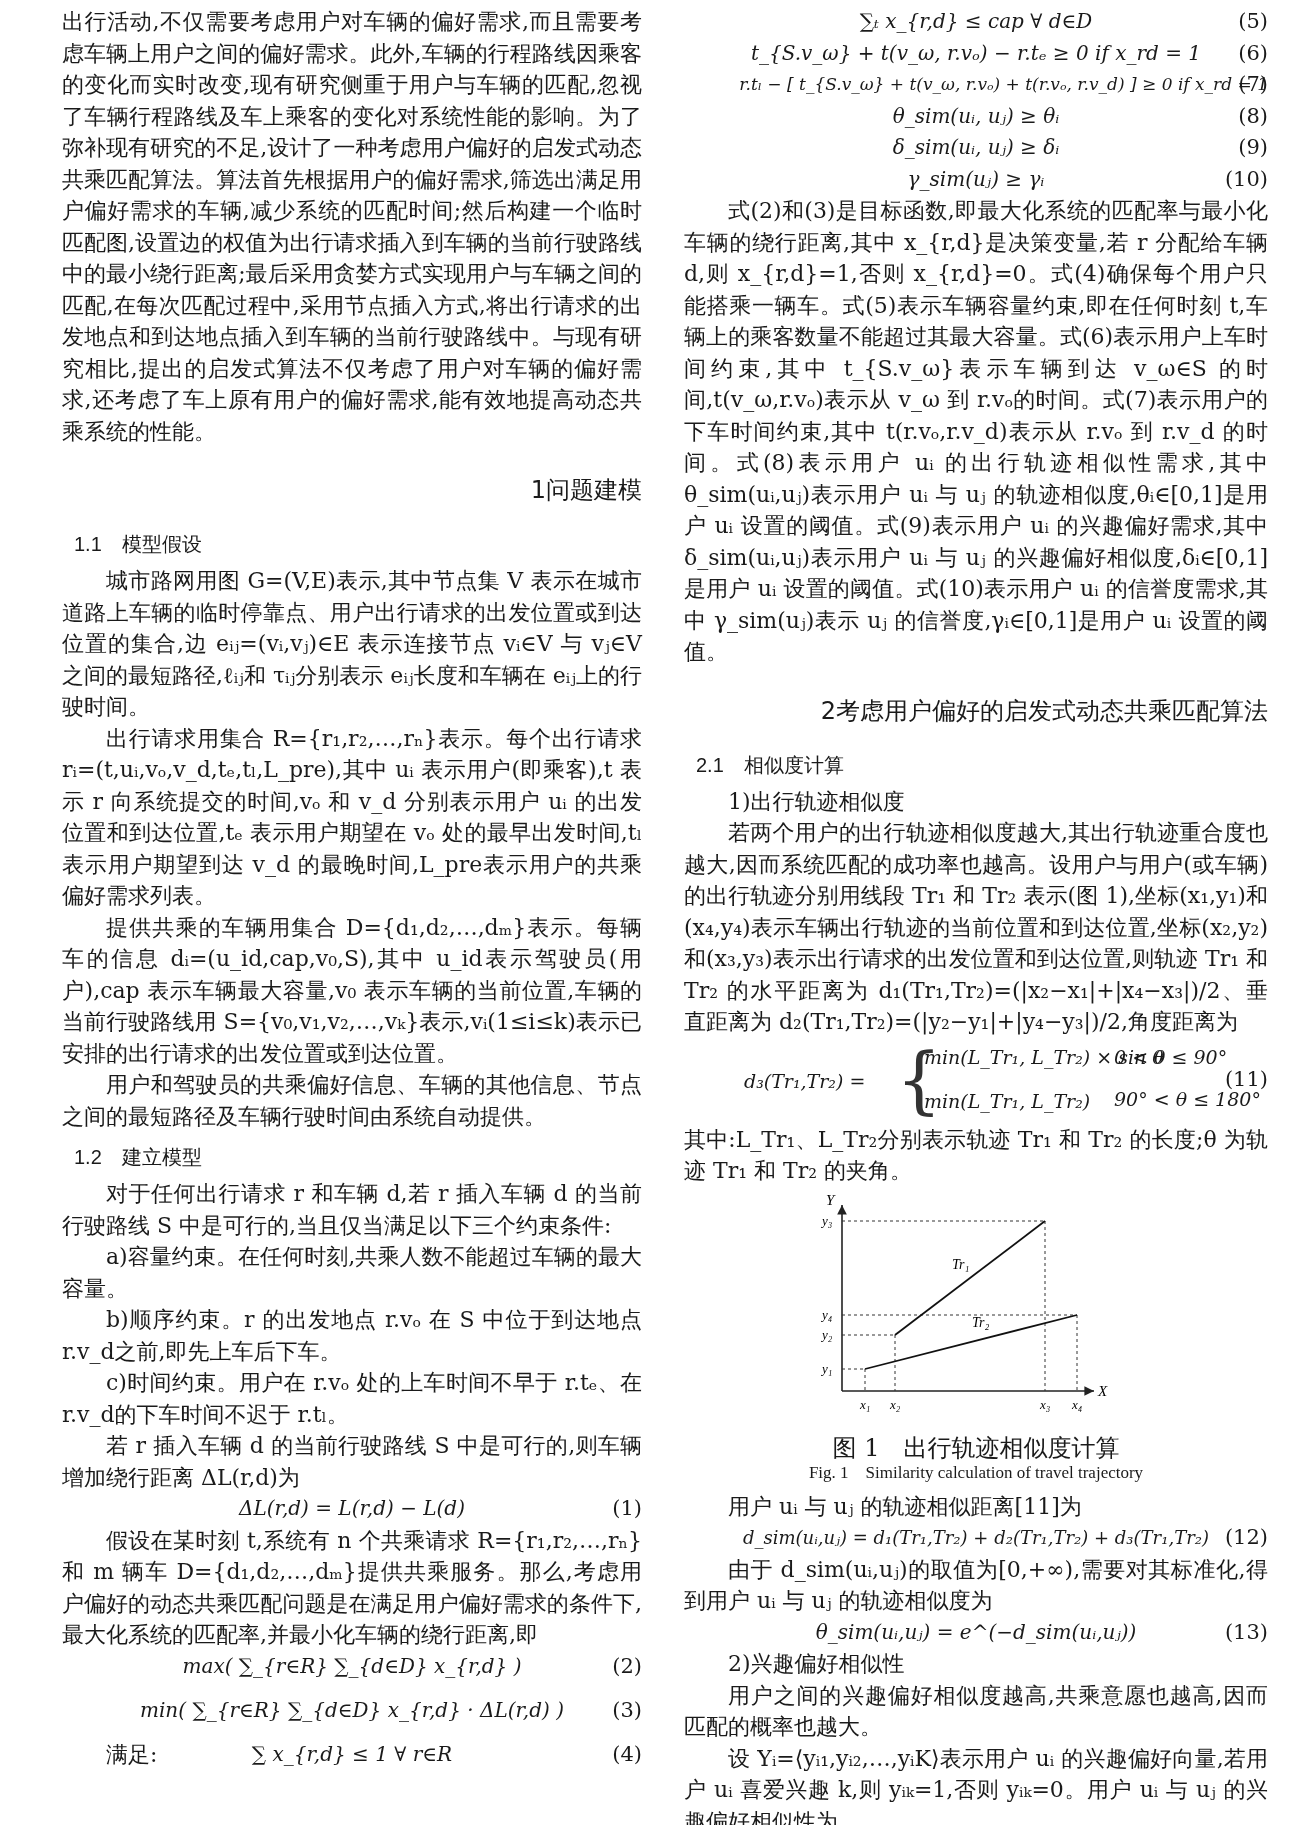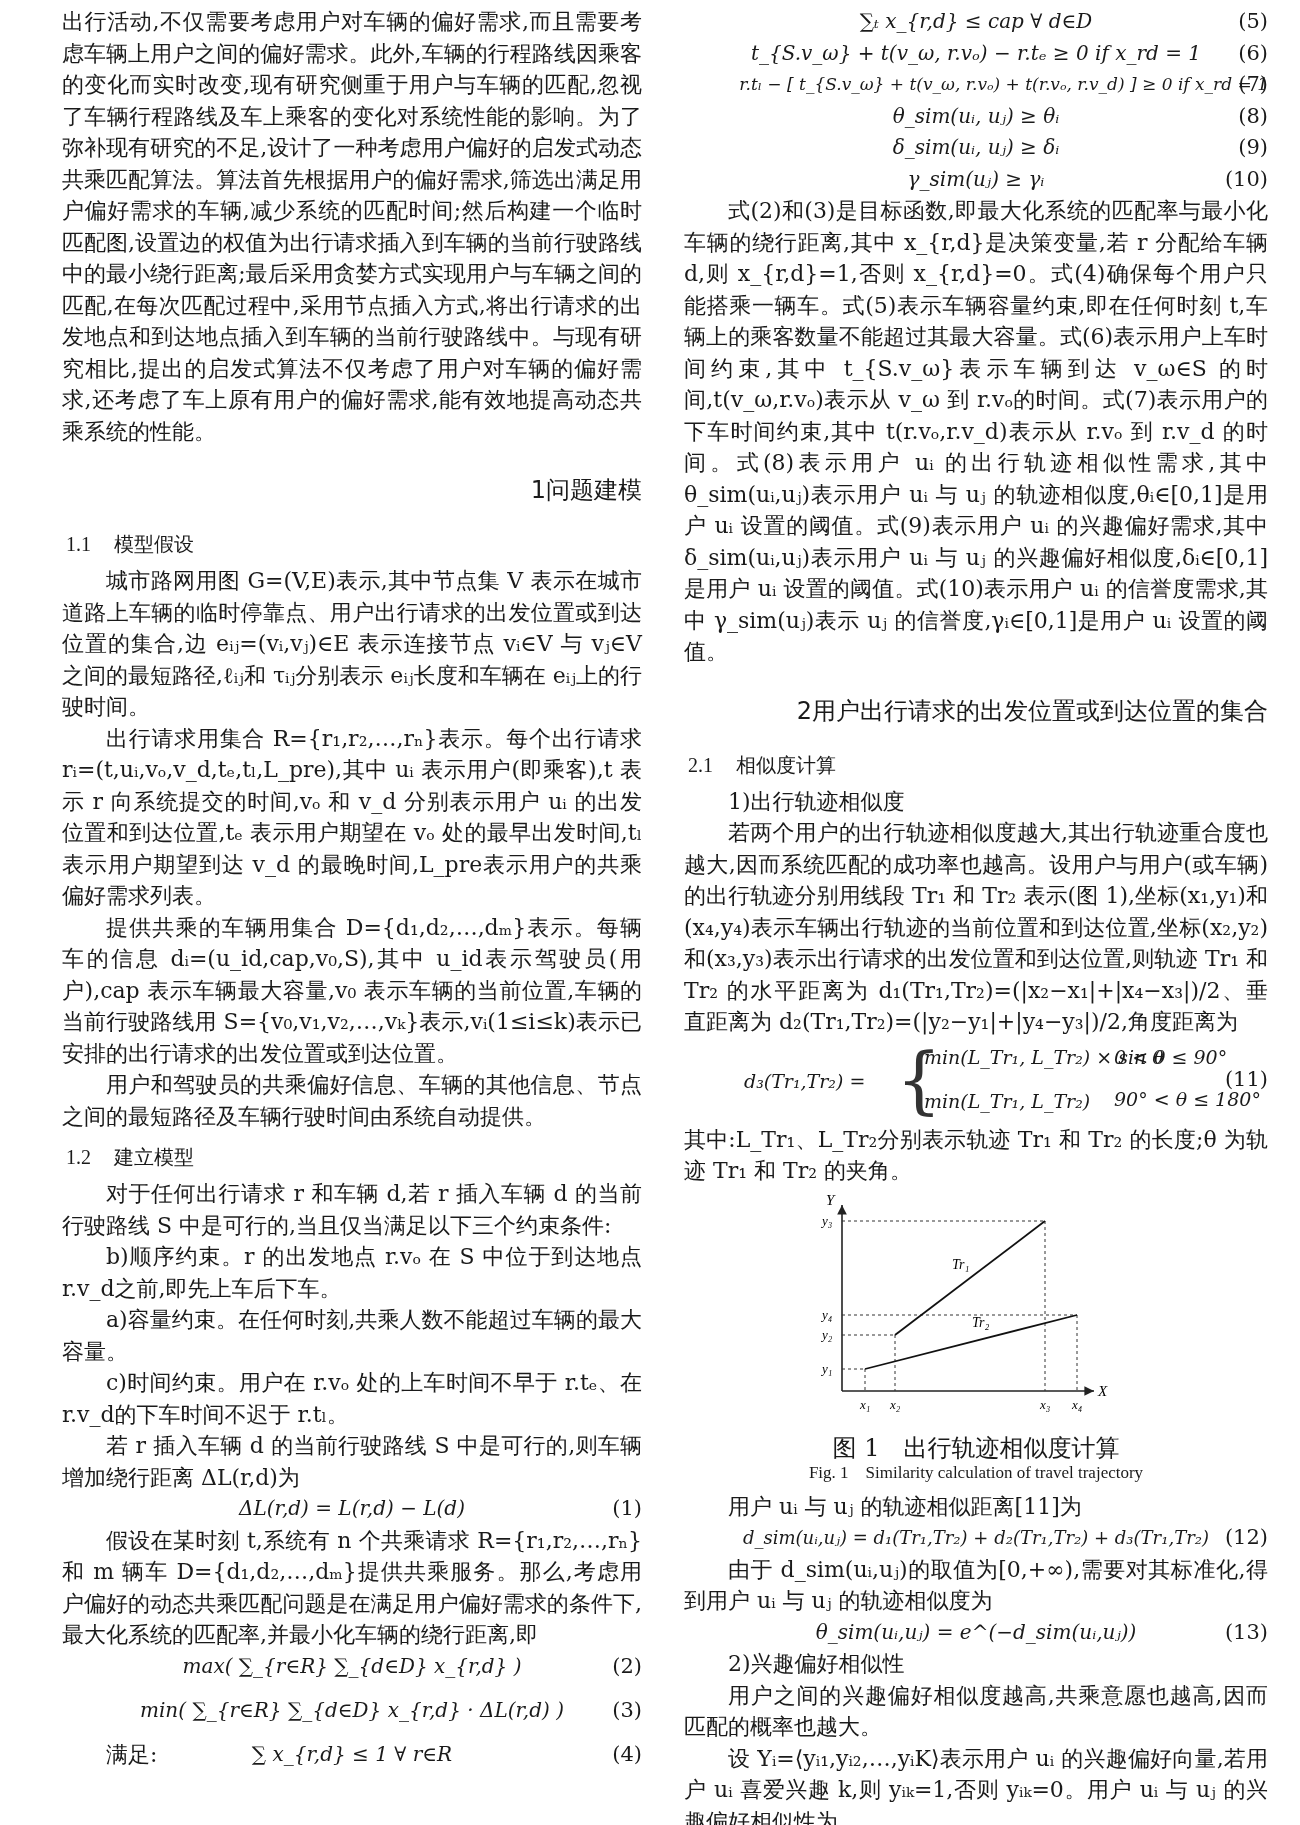--- a/index.html
+++ b/index.html
@@ -8,21 +8,21 @@
     font-family: "DejaVu Serif", "Liberation Serif", serif;
     color: #1a1a1a;
   }
   .col { position: absolute; top: 6px; width: 580px; font-size: 22px; line-height: 31.5px; }
   .col-left { left: 62px; }
   .col-right { left: 684px; width: 584px; }
   .p { text-align: justify; text-justify: inter-character; margin: 0; }
   .ind { text-indent: 2em; }
   .h1 { font-family: "DejaVu Sans", "Liberation Sans", sans-serif; font-size: 24px; margin: 26px 0 22px 0; line-height: 34px; text-align: right; }
   .h1 .num { display: inline-block; width: 40px; }
-  .h2 { font-family: Liberation Serif, serif; font-size: 20px; margin: 18px 0 6px 4px; line-height: 30px; }
+  .h2 { font-family: Liberation Sans, sans-serif; font-size: 20px; margin: 18px 0 6px 12px; line-height: 30px; }
   .h2 .num { display: inline-block; width: 48px; }
   .eq { position: relative; text-align: center; height: 31.5px; white-space: nowrap; font-style: italic; font-size: 20px; }
   .eq .num { position: absolute; right: 0; top: 0; font-style: normal; font-size: 21px; }
   .eq.tall { height: 44px; }
   .eq .lbl { position: absolute; left: 2em; font-style: normal; font-size: 22px; }
   .eq .body { display: inline-block; }
   .piecewise { height: 86px; position: relative; font-style: italic; font-size: 19px; }
   .piecewise .lhs { position: absolute; left: 60px; top: 28px; }
   .piecewise .brace { position: absolute; left: 212px; top: 2px; font-size: 72px; line-height: 80px; font-style: normal; font-weight: 100; color: #333; }
   .piecewise .r1 { position: absolute; left: 240px; top: 4px; }
@@ -52,22 +52,22 @@
   <p class="p ind">城市路网用图 G=(V,E)表示,其中节点集 V 表示在城市道路上车辆的临时停靠点、用户出行请求的出发位置或到达位置的集合,边 eᵢⱼ=(vᵢ,vⱼ)∈E 表示连接节点 vᵢ∈V 与 vⱼ∈V 之间的最短路径,ℓᵢⱼ和 τᵢⱼ分别表示 eᵢⱼ长度和车辆在 eᵢⱼ上的行驶时间。</p>
   <p class="p ind">出行请求用集合 R={r₁,r₂,…,rₙ}表示。每个出行请求 rᵢ=(t,uᵢ,vₒ,v_d,tₑ,tₗ,L_pre),其中 uᵢ 表示用户(即乘客),t 表示 r 向系统提交的时间,vₒ 和 v_d 分别表示用户 uᵢ 的出发位置和到达位置,tₑ 表示用户期望在 vₒ 处的最早出发时间,tₗ 表示用户期望到达 v_d 的最晚时间,L_pre表示用户的共乘偏好需求列表。</p>
   <p class="p ind">提供共乘的车辆用集合 D={d₁,d₂,…,dₘ}表示。每辆车的信息 dᵢ=(u_id,cap,v₀,S),其中 u_id表示驾驶员(用户),cap 表示车辆最大容量,v₀ 表示车辆的当前位置,车辆的当前行驶路线用 S={v₀,v₁,v₂,…,vₖ}表示,vᵢ(1≤i≤k)表示已安排的出行请求的出发位置或到达位置。</p>
   <p class="p ind">用户和驾驶员的共乘偏好信息、车辆的其他信息、节点之间的最短路径及车辆行驶时间由系统自动提供。</p>
 
   <div class="h2" style="margin-top:10px;">
     <span class="num">1.2</span><span>建立模型</span>
   </div>
 
   <p class="p ind">对于任何出行请求 r 和车辆 d,若 r 插入车辆 d 的当前行驶路线 S 中是可行的,当且仅当满足以下三个约束条件:</p>
+  <p class="p ind">a)容量约束。在任何时刻,共乘人数不能超过车辆的最大容量。</p>
   <p class="p ind">b)顺序约束。r 的出发地点 r.vₒ 在 S 中位于到达地点r.v_d之前,即先上车后下车。</p>
-  <p class="p ind">a)容量约束。在任何时刻,共乘人数不能超过车辆的最大容量。</p>
   <p class="p ind">c)时间约束。用户在 r.vₒ 处的上车时间不早于 r.tₑ、在 r.v_d的下车时间不迟于 r.tₗ。</p>
   <p class="p ind">若 r 插入车辆 d 的当前行驶路线 S 中是可行的,则车辆增加绕行距离 ΔL(r,d)为</p>
 
   <div class="eq">
     <span class="body">ΔL(r,d) = L(r,d) − L(d)</span>
     <span class="num">(1)</span>
   </div>
 
   <p class="p ind">假设在某时刻 t,系统有 n 个共乘请求 R={r₁,r₂,…,rₙ}和 m 辆车 D={d₁,d₂,…,dₘ}提供共乘服务。那么,考虑用户偏好的动态共乘匹配问题是在满足用户偏好需求的条件下,最大化系统的匹配率,并最小化车辆的绕行距离,即</p>
 
@@ -108,21 +108,21 @@
     <span class="num">(9)</span>
   </div>
   <div class="eq">
     <span class="body">γ_sim(uⱼ) ≥ γᵢ</span>
     <span class="num">(10)</span>
   </div>
 
   <p class="p ind">式(2)和(3)是目标函数,即最大化系统的匹配率与最小化车辆的绕行距离,其中 x_{r,d}是决策变量,若 r 分配给车辆 d,则 x_{r,d}=1,否则 x_{r,d}=0。式(4)确保每个用户只能搭乘一辆车。式(5)表示车辆容量约束,即在任何时刻 t,车辆上的乘客数量不能超过其最大容量。式(6)表示用户上车时间约束,其中 t_{S.v_ω}表示车辆到达 v_ω∈S 的时间,t(v_ω,r.vₒ)表示从 v_ω 到 r.vₒ的时间。式(7)表示用户的下车时间约束,其中 t(r.vₒ,r.v_d)表示从 r.vₒ 到 r.v_d 的时间。式(8)表示用户 uᵢ 的出行轨迹相似性需求,其中 θ_sim(uᵢ,uⱼ)表示用户 uᵢ 与 uⱼ 的轨迹相似度,θᵢ∈[0,1]是用户 uᵢ 设置的阈值。式(9)表示用户 uᵢ 的兴趣偏好需求,其中 δ_sim(uᵢ,uⱼ)表示用户 uᵢ 与 uⱼ 的兴趣偏好相似度,δᵢ∈[0,1]是用户 uᵢ 设置的阈值。式(10)表示用户 uᵢ 的信誉度需求,其中 γ_sim(uⱼ)表示 uⱼ 的信誉度,γᵢ∈[0,1]是用户 uᵢ 设置的阈值。</p>
 
   <div class="h1">
-    <span class="num">2</span><span>用户出行请求的出发位置或到达位置的集合</span>
+    <span class="num">2</span><span>考虑用户偏好的启发式动态共乘匹配算法</span>
   </div>
 
   <div class="h2">
     <span class="num">2.1</span><span>相似度计算</span>
   </div>
 
   <p class="p ind">1)出行轨迹相似度</p>
   <p class="p ind">若两个用户的出行轨迹相似度越大,其出行轨迹重合度也越大,因而系统匹配的成功率也越高。设用户与用户(或车辆)的出行轨迹分别用线段 Tr₁ 和 Tr₂ 表示(图 1),坐标(x₁,y₁)和(x₄,y₄)表示车辆出行轨迹的当前位置和到达位置,坐标(x₂,y₂)和(x₃,y₃)表示出行请求的出发位置和到达位置,则轨迹 Tr₁ 和 Tr₂ 的水平距离为 d₁(Tr₁,Tr₂)=(|x₂−x₁|+|x₄−x₃|)/2、垂直距离为 d₂(Tr₁,Tr₂)=(|y₂−y₁|+|y₄−y₃|)/2,角度距离为</p>
 
   <div class="piecewise">

